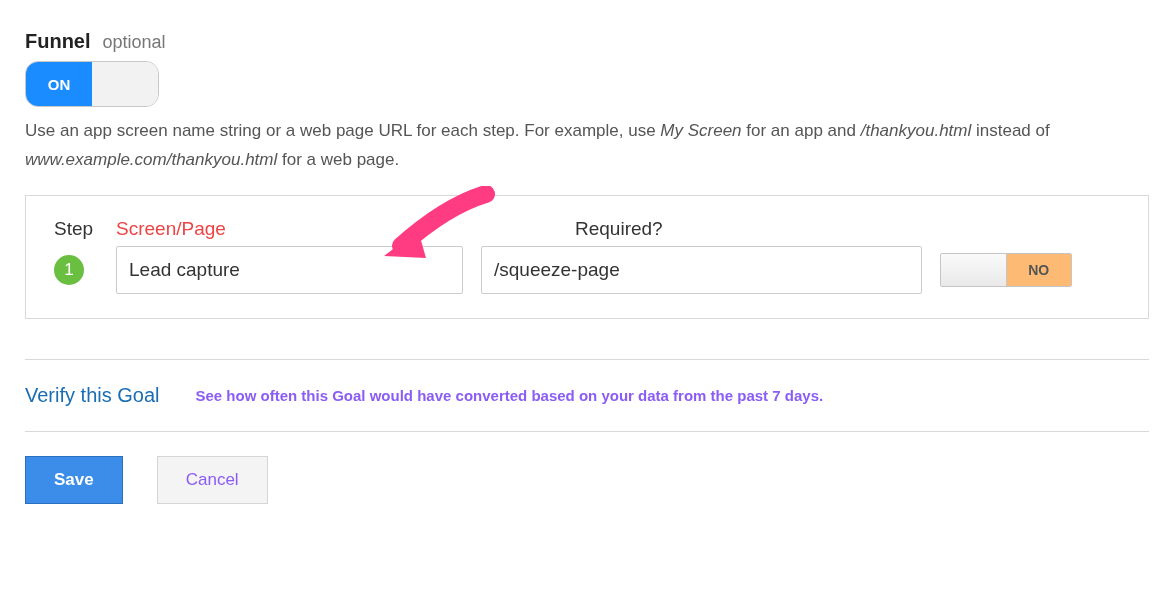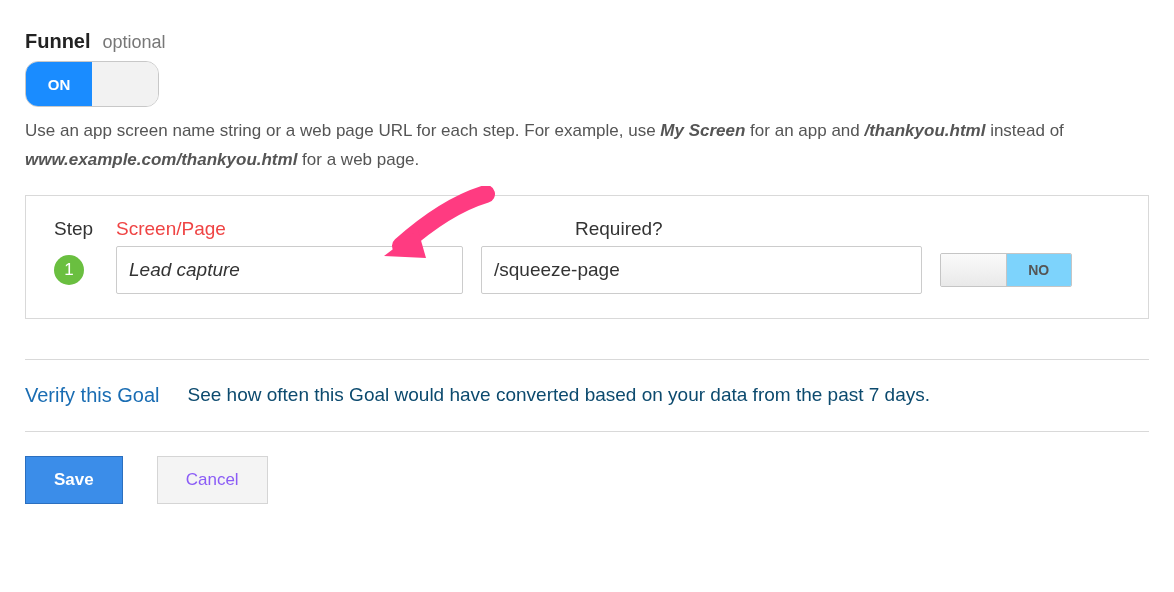--- a/index.html
+++ b/index.html
@@ -52,21 +52,21 @@
   }
   .toggle .off-half {
     background: #f2f2f2;
   }
   .help-text {
     font-size: 17px;
     color: #555;
     line-height: 1.7;
     margin-bottom: 20px;
   }
-  .help-text .italic { font-style: italic; font-weight: bold; }
+  .help-text .italic { font-style: italic; }
   .steps-box {
     border: 1px solid #d9d9d9;
     padding: 22px 28px 10px 28px;
     margin-bottom: 40px;
     position: relative;
   }
   .step-headers {
     display: flex;
     align-items: flex-end;
     gap: 18px;
@@ -98,21 +98,21 @@
   .step-number-wrap { width: 44px; display: flex; justify-content: flex-start; }
   .text-input {
     height: 48px;
     border: 1px solid #ccc;
     border-radius: 2px;
     padding: 0 12px;
     font-size: 19px;
     color: #333;
     background: #fff;
   }
-  .name-input  { width: 347px; font-style: italic; }
+  .name-input  { width: 347px; }
   .page-input  { width: 441px; }
   .req-toggle {
     display: inline-flex;
     border: 1px solid #c5c5c5;
     border-radius: 2px;
     overflow: hidden;
     width: 132px;
     height: 34px;
     box-shadow: inset 0 1px 2px rgba(0,0,0,0.15);
     cursor: pointer;
@@ -120,21 +120,21 @@
   .req-toggle .req-half {
     flex: 1;
     display: flex;
     align-items: center;
     justify-content: center;
     font-size: 14px;
     font-weight: 700;
     color: #555;
   }
   .req-toggle .yes-half { background: linear-gradient(#fafafa,#e9e9e9); border-right: 1px solid #c5c5c5; }
-  .req-toggle .no-half  { background: #7dd3fc; }
+  .req-toggle .no-half  { background: #fdba74; }
   .add-step-btn {
     display: inline-flex;
     align-items: center;
     padding: 0 16px;
     height: 48px;
     border: 1px solid #d0d0d0;
     background: #f7f7f7;
     color: #555;
     font-size: 16px;
     font-weight: 600;
@@ -147,31 +147,32 @@
     pointer-events: none;
   }
   hr.divider {
     border: none;
     border-top: 1px solid #d9d9d9;
     margin: 0;
   }
   .verify-row {
     display: flex;
     align-items: center;
-    gap: 28px;
+    gap: 36px;
     padding: 24px 0;
   }
   .verify-link {
     color: #1a6db3;
     font-size: 20px;
     cursor: pointer;
   }
   .verify-desc {
-    color: #0c4a6e;
-    font-size: 19px;
+    color: #8b5cf6;
+    font-size: 15px;
+    font-weight: bold;
   }
   .action-row {
     display: flex;
     gap: 34px;
     margin-top: 24px;
   }
   .btn-primary {
     background: #3b8de9;
     border: 1px solid #2b6fbf;
     color: #fff;

